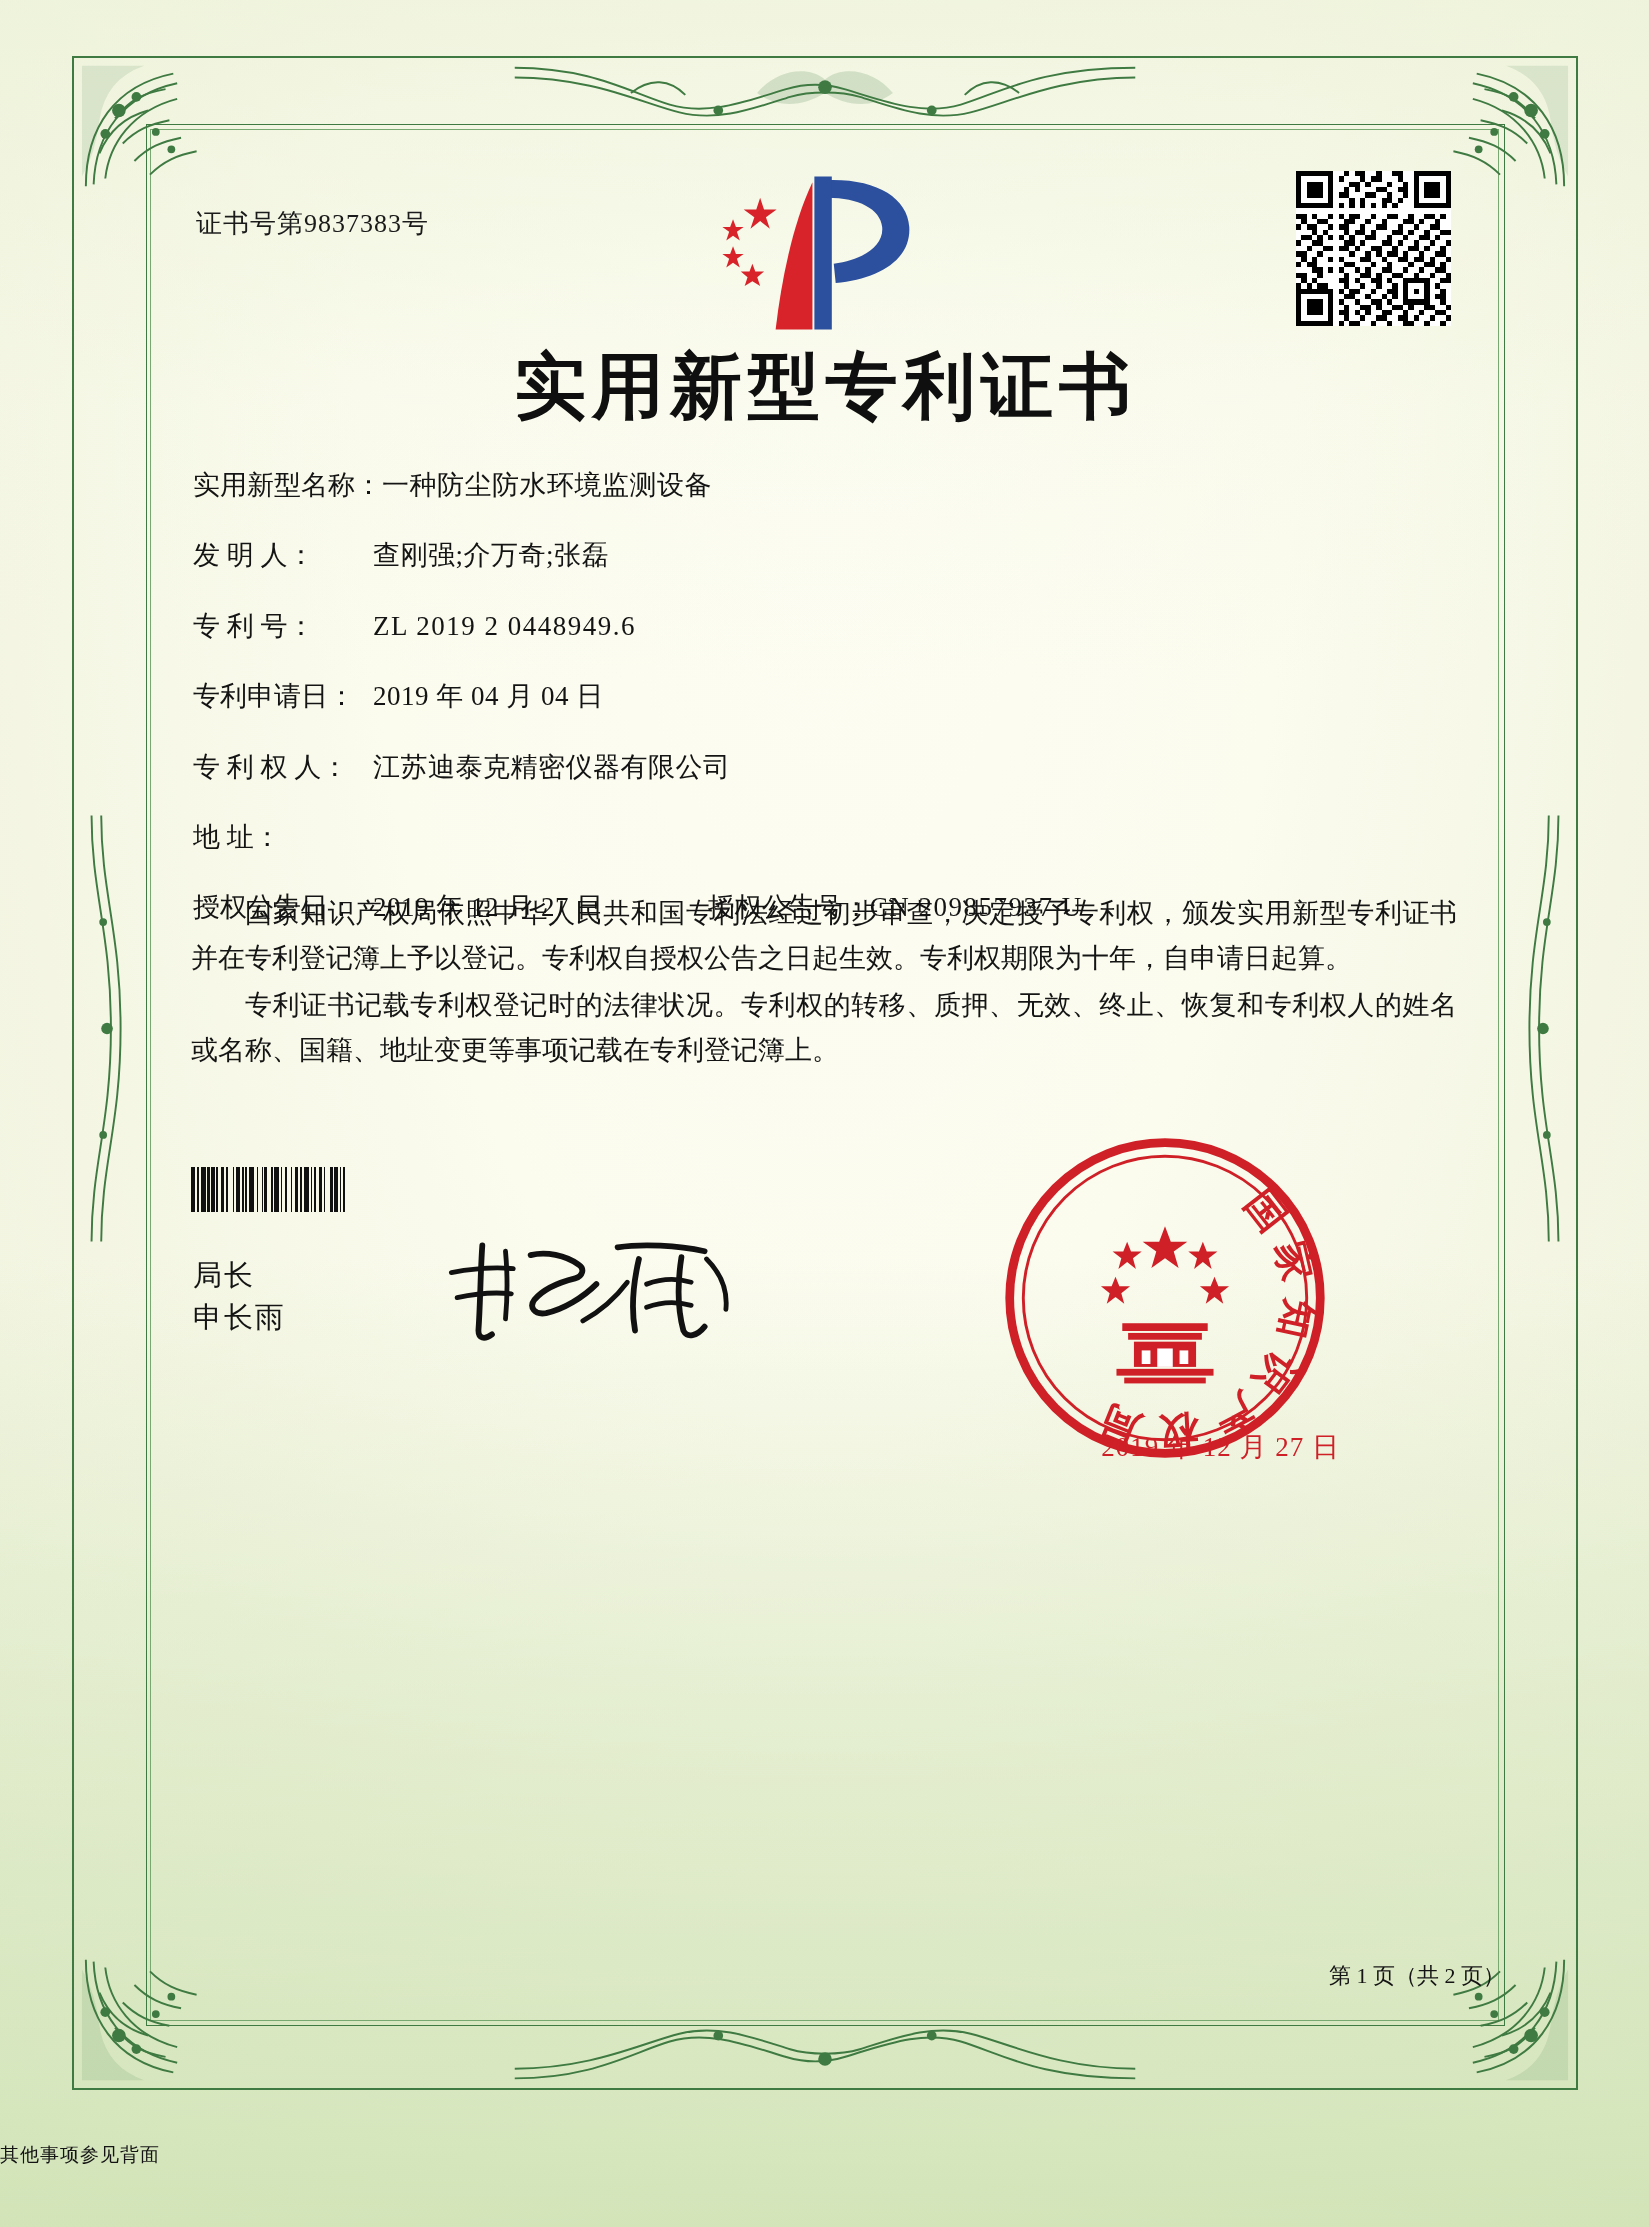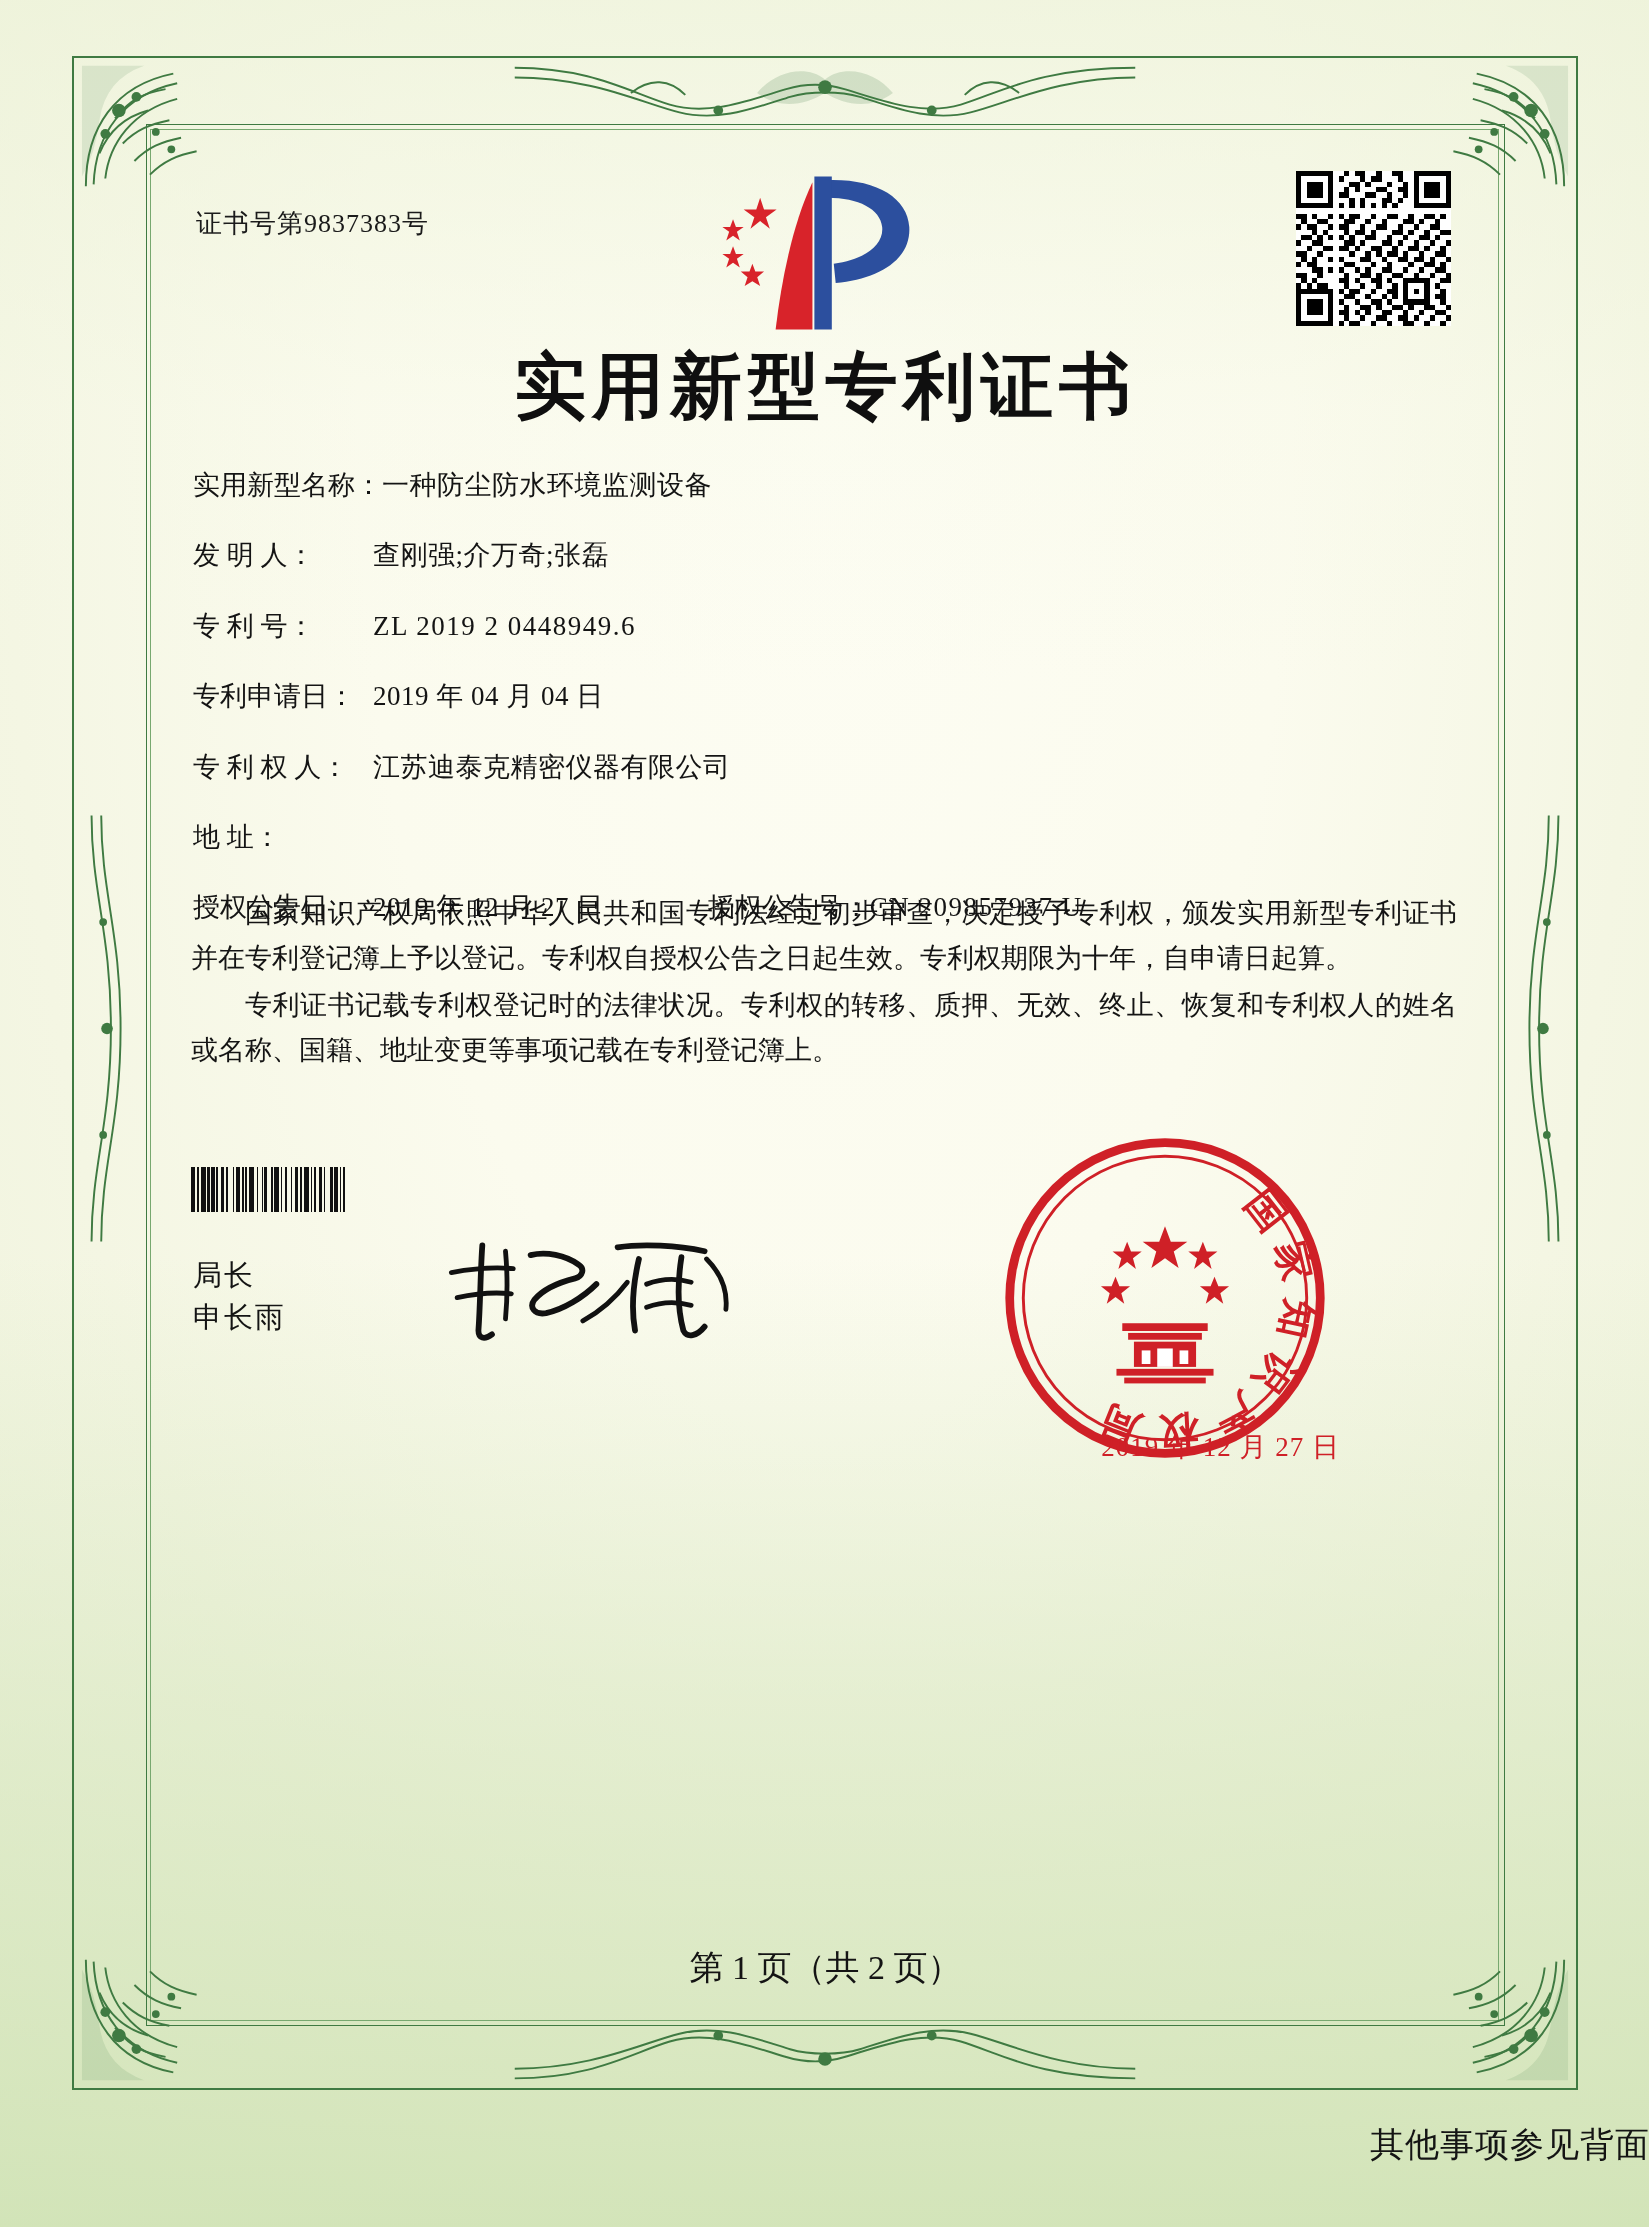--- a/index.html
+++ b/index.html
@@ -243,31 +243,31 @@
     color: #cf2027;
     letter-spacing: 1px;
     white-space: nowrap;
     font-family: "Liberation Serif", serif;
   }
 
   .page-no {
     position: absolute;
     left: 0; right: 0;
     bottom: 35px;
-    text-align: center;
-    font-size: 34px;
+    text-align: right;
+    font-size: 22px;
     color: #141414;
   }
 
   .footnote {
     position: absolute;
     left: 0; right: 0;
     bottom: 60px;
-    text-align: right;
-    font-size: 34px;
+    text-align: left;
+    font-size: 19px;
     color: #141414;
     letter-spacing: 1px;
   }
 </style>
 </head>
 <body>
 
 <div class="page">
   <div class="bg-tint2"></div>
   <div class="bg-tint"></div>

